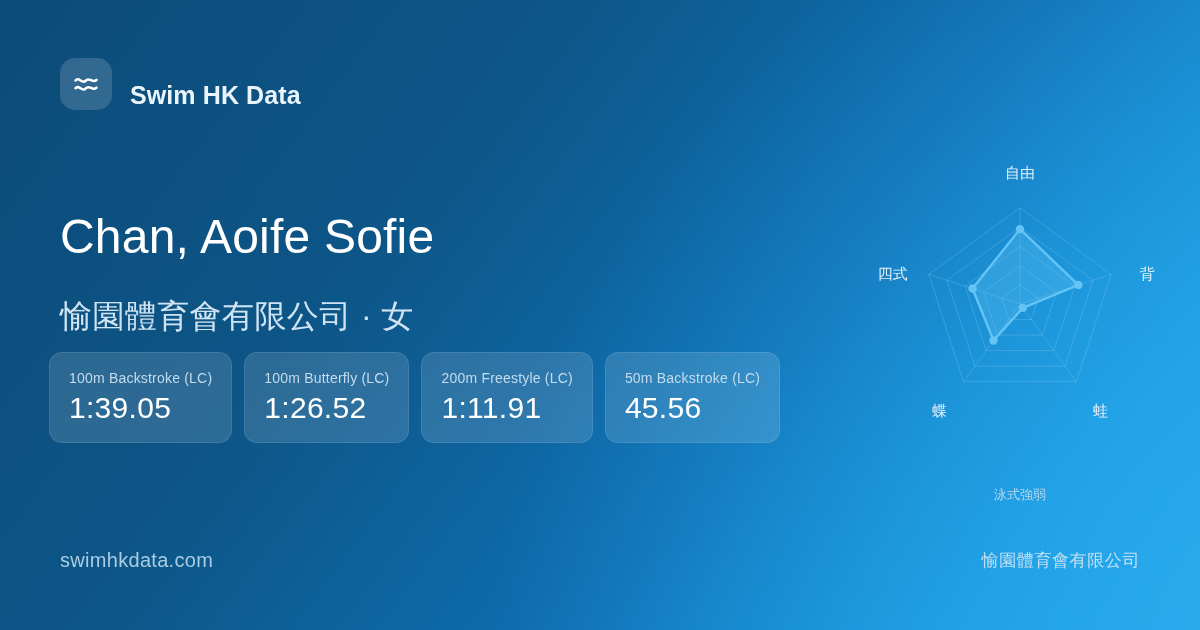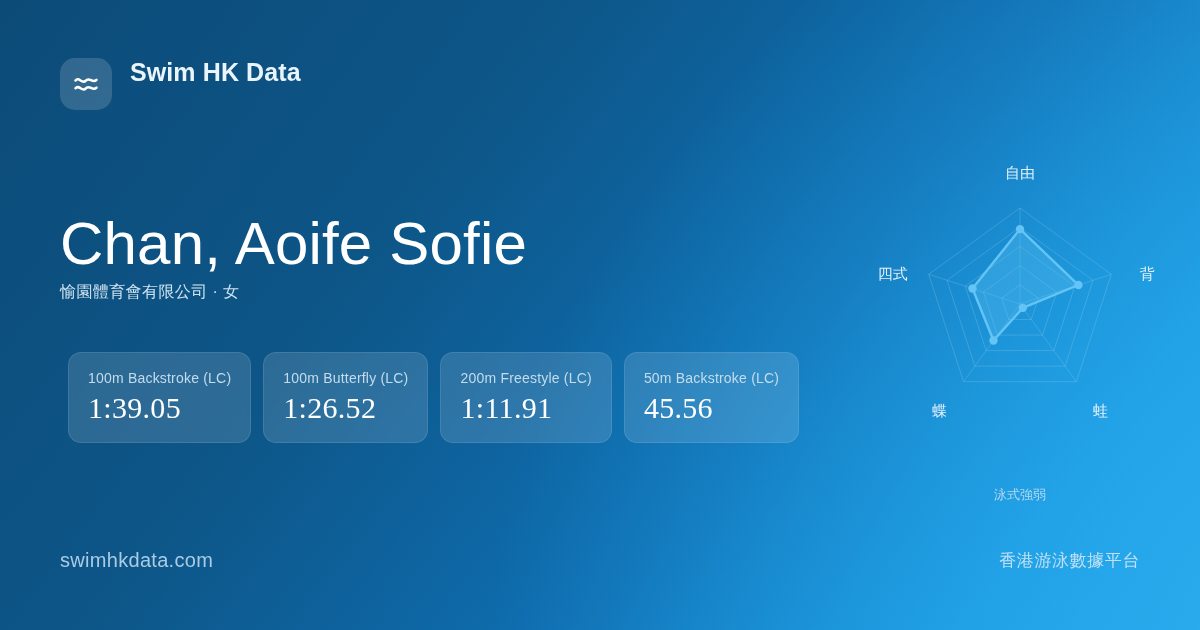--- a/index.html
+++ b/index.html
@@ -34,21 +34,21 @@
     background: linear-gradient(300deg, rgba(255,255,255,0.05) 0%, rgba(255,255,255,0) 45%);
     pointer-events: none;
   }
 
   
   .brand {
     position: absolute;
     left: 60px;
     top: 58px;
     display: flex;
-    align-items: flex-start;
+    align-items: flex-end;
     gap: 18px;
     z-index: 3;
   }
 
   .brand-logo {
     width: 52px;
     height: 52px;
     border-radius: 15px;
     background: rgba(255,255,255,0.155);
     display: flex;
@@ -69,41 +69,41 @@
   
   .left-col {
     position: absolute;
     left: 60px;
     top: 212px;
     width: 760px;
     z-index: 3;
   }
 
   .athlete-name {
-    font-size: 60px;
+    font-size: 48px;
     line-height: 1.06;
     font-weight: 400;
     color: #ffffff;
     letter-spacing: 0.2px;
     white-space: nowrap;
   }
 
   .athlete-meta {
-    margin-top: 6px;
-    font-size: 16px;
+    margin-top: 32px;
+    font-size: 32px;
     font-weight: 400;
     color: #cfe4f3;
     letter-spacing: 0.4px;
     white-space: nowrap;
   }
 
   
   .stat-row {
     position: absolute;
-    left: 68px;
+    left: 49px;
     top: 352px;
     display: flex;
     gap: 12px;
     z-index: 3;
   }
 
   .stat-card {
     background: rgba(255,255,255,0.135);
     border: 1px solid rgba(255,255,255,0.10);
     border-radius: 13px;
@@ -121,21 +121,20 @@
   }
 
   .stat-value {
     margin-top: 6px;
     font-size: 30px;
     font-weight: 400;
     color: #ffffff;
     letter-spacing: 0.3px;
     line-height: 1.08;
     white-space: nowrap;
-    font-family: Liberation Serif, serif;
   }
 
   
   .radar-wrap {
     position: absolute;
     left: 840px;
     top: 144px;
     width: 360px;
     height: 320px;
     z-index: 3;
@@ -242,15 +241,15 @@
           <text x="307.3" y="135.3" text-anchor="middle" class="radar-axis-label">背</text>
           <text x="260.4" y="271.7" text-anchor="middle" class="radar-axis-label">蛙</text>
           <text x="99.6" y="271.7" text-anchor="middle" class="radar-axis-label">蝶</text>
           <text x="52.7" y="135.3" text-anchor="middle" class="radar-axis-label">四式</text>
         </g>
         <text x="180" y="355" text-anchor="middle" class="radar-title-label">泳式強弱</text>
       </svg>
   </div>
 
   <div class="footer-left">swimhkdata.com</div>
-  <div class="footer-right">香港游泳數據平台</div>
+  <div class="footer-right">愉園體育會有限公司</div>
 
 </div>
 
 </body></html>

